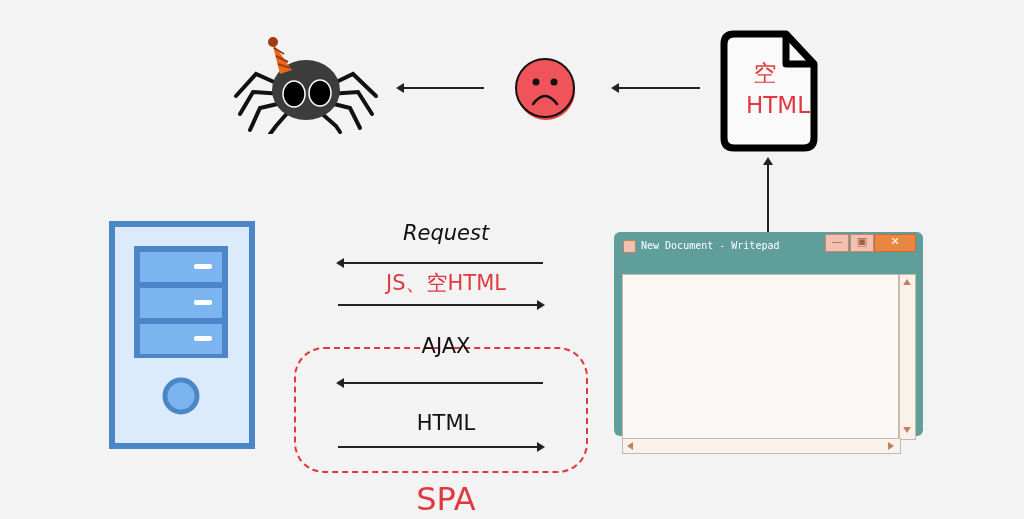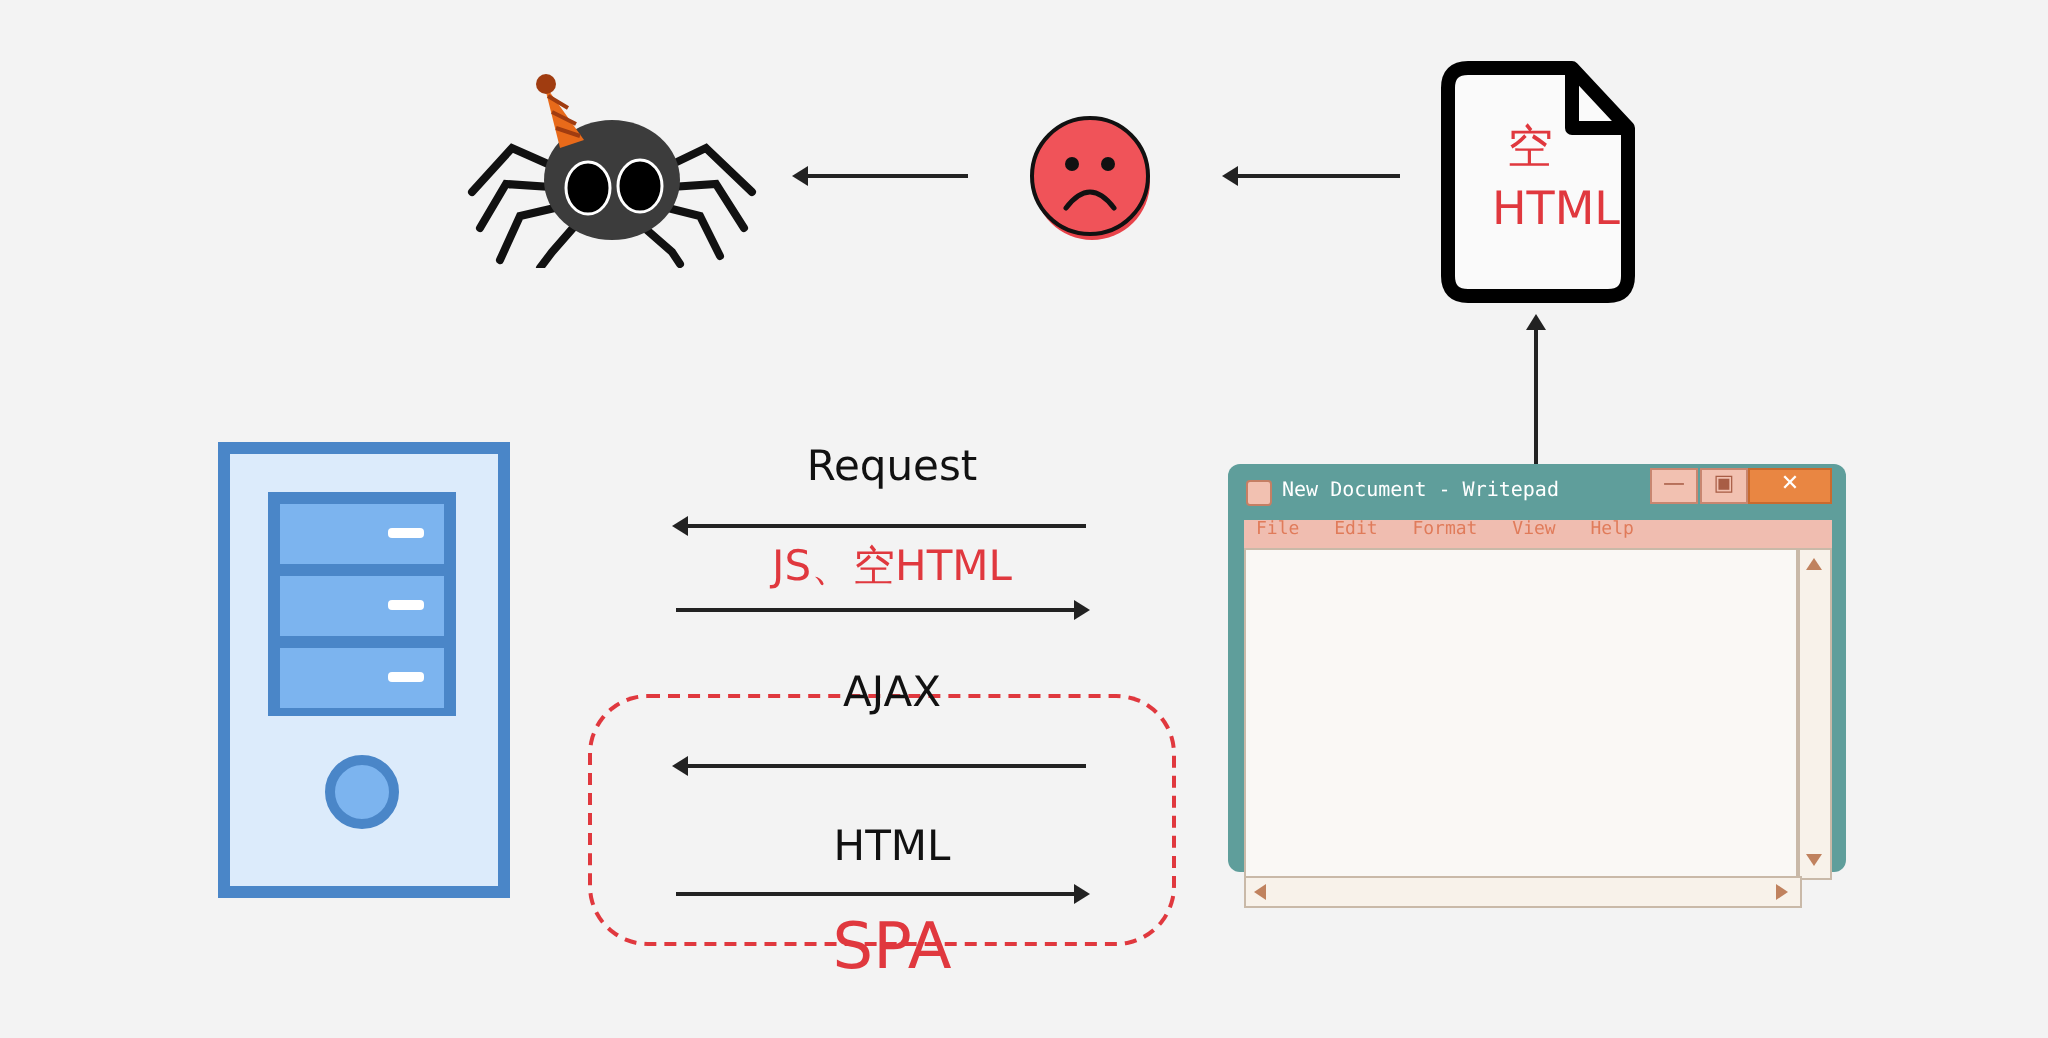--- a/index.html
+++ b/index.html
@@ -71,45 +71,38 @@
   <rect x="26" y="26" width="94" height="112" fill="#4a86c8"></rect>
   <rect x="32" y="32" width="82" height="30" fill="#7cb4ef"></rect>
   <rect x="32" y="68" width="82" height="30" fill="#7cb4ef"></rect>
   <rect x="32" y="104" width="82" height="30" fill="#7cb4ef"></rect>
   <rect x="86" y="44" width="18" height="5" rx="2" fill="#fff"></rect>
   <rect x="86" y="80" width="18" height="5" rx="2" fill="#fff"></rect>
   <rect x="86" y="116" width="18" height="5" rx="2" fill="#fff"></rect>
   <circle cx="73" cy="176" r="16" fill="#7cb4ef" stroke="#4a86c8" stroke-width="5"></circle>
 </svg>
 
-<div class="lbl" style="left:346px;top:221px;width:200px;">Request</div>
+<div class="lbl" style="left:346px;top:221px;width:200px;font-style:italic;">Request</div>
 <div class="arrow left" style="left:338px;top:262px;width:205px;"></div>
 <div class="lbl red" style="left:346px;top:269px;width:200px;text-align:center;">JS、空HTML</div>
 <div class="arrow right" style="left:338px;top:304px;width:205px;"></div>
 
 <div class="abs" style="left:294px;top:347px;width:290px;height:122px;border:2px dashed #e0383e;border-radius:30px;"></div>
 <div class="lbl" style="left:346px;top:334px;width:200px;">AJAX</div>
 <div class="arrow left" style="left:338px;top:382px;width:205px;"></div>
 <div class="lbl" style="left:346px;top:411px;width:200px;">HTML</div>
 <div class="arrow right" style="left:338px;top:446px;width:205px;"></div>
-<div class="lbl red" style="left:346px;top:454px;width:200px;font-size:32px;">SPA</div>
+<div class="lbl red" style="left:346px;top:480px;width:200px;font-size:32px;">SPA</div>
 
 <div class="win">
   <div class="ticon"></div>
   <div class="title">New Document - Writepad</div>
   <div class="wbtn" style="left:211px;width:22px;">—</div>
   <div class="wbtn" style="left:236px;width:22px;">▣</div>
   <div class="wbtn" style="left:260px;width:40px;background:#e98642;color:#fff;border-color:#c96a2e;">✕</div>
-  <div class="menu">
-    <span>File</span>
-    <span>Edit</span>
-    <span>Format</span>
-    <span>View</span>
-    <span>Help</span>
-  </div>
   <div class="content"></div>
   <div class="vscroll">
     <div class="tri" style="left:3px;top:4px;border-bottom:6px solid #c0825e;border-left:4px solid transparent;border-right:4px solid transparent;"></div>
     <div class="tri" style="left:3px;top:152px;border-top:6px solid #c0825e;border-left:4px solid transparent;border-right:4px solid transparent;"></div>
   </div>
   <div class="hscroll">
     <div class="tri" style="left:4px;top:3px;border-right:6px solid #c0825e;border-top:4px solid transparent;border-bottom:4px solid transparent;"></div>
     <div class="tri" style="left:265px;top:3px;border-left:6px solid #c0825e;border-top:4px solid transparent;border-bottom:4px solid transparent;"></div>
   </div>
 </div>

